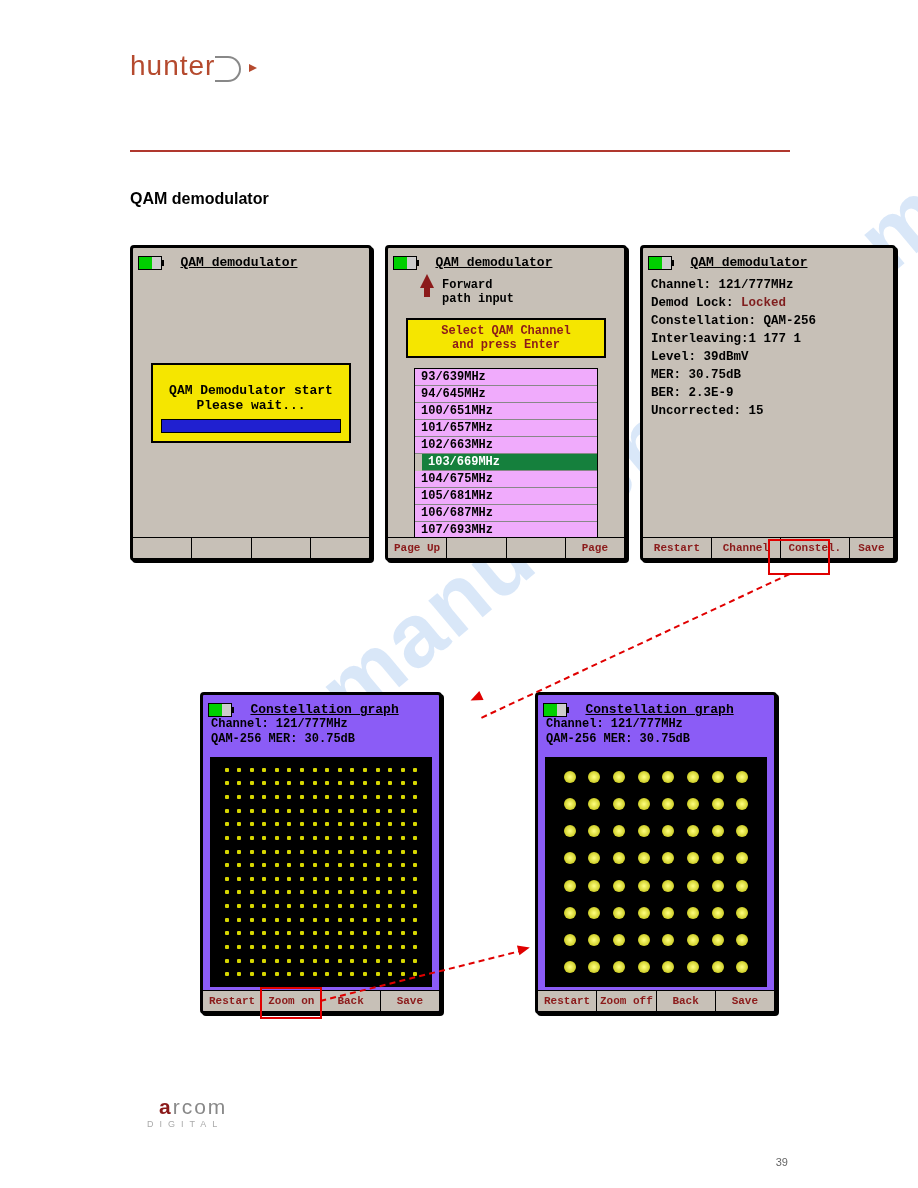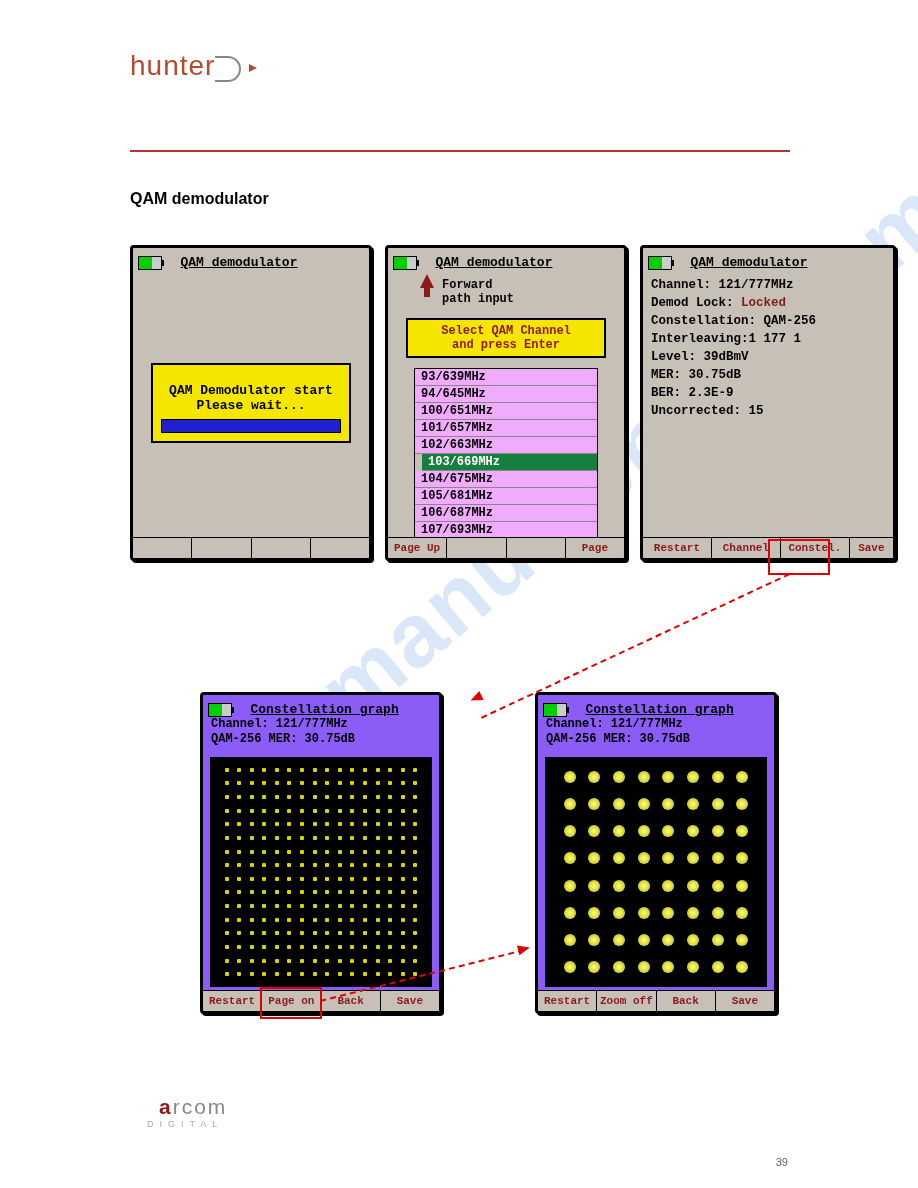--- a/index.html
+++ b/index.html
@@ -729,21 +729,21 @@
           <div class="dot16"></div>
           <div class="dot16"></div>
           <div class="dot16"></div>
           <div class="dot16"></div>
           <div class="dot16"></div>
           <div class="dot16"></div>
         </div>
       </div>
     <div class="footer-bar">
       <div>Restart</div>
-      <div>Page on</div>
+      <div>Zoom on</div>
       <div>Back</div>
       <div>Save</div>
     </div>
   </div>
 
   <div class="devC const2">
     <div class="dev-header">
       <span class="battery"></span>
       <span class="dev-title">Constellation graph</span>
     </div>

